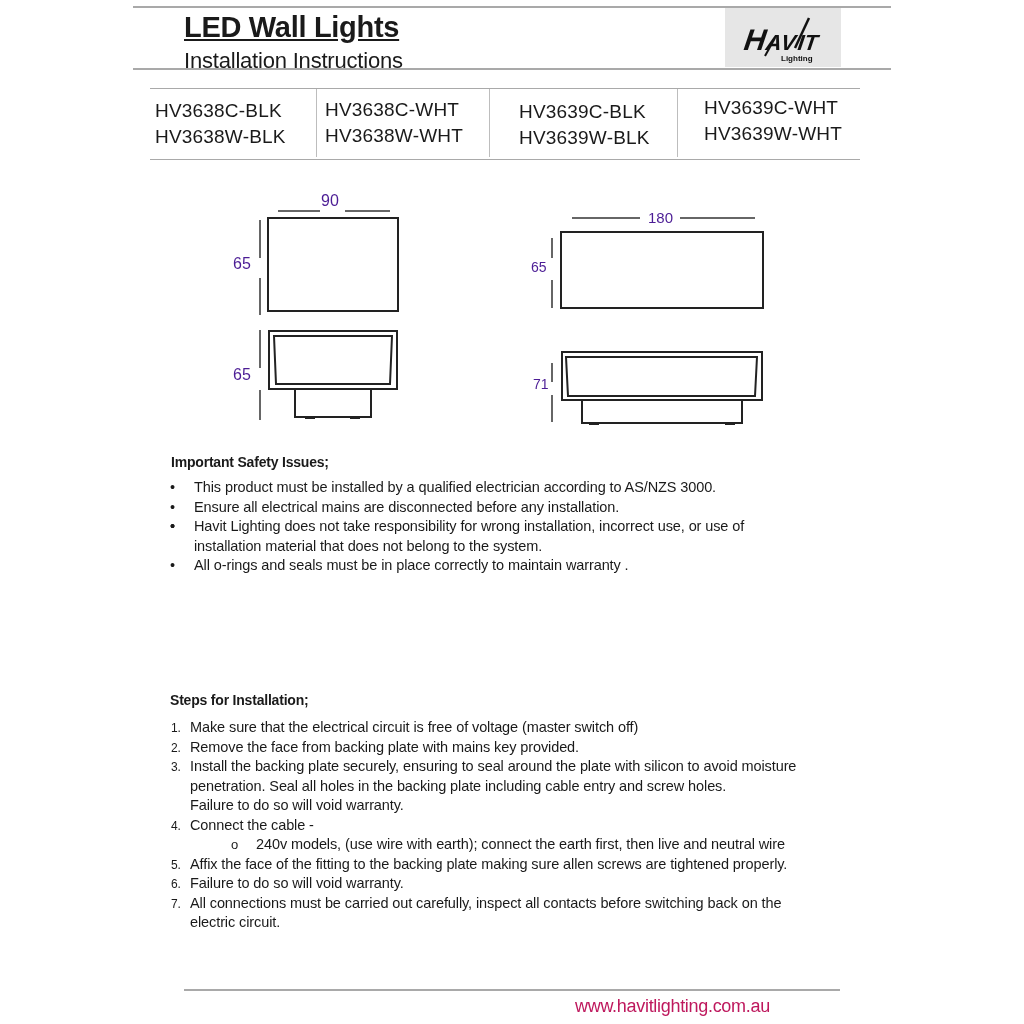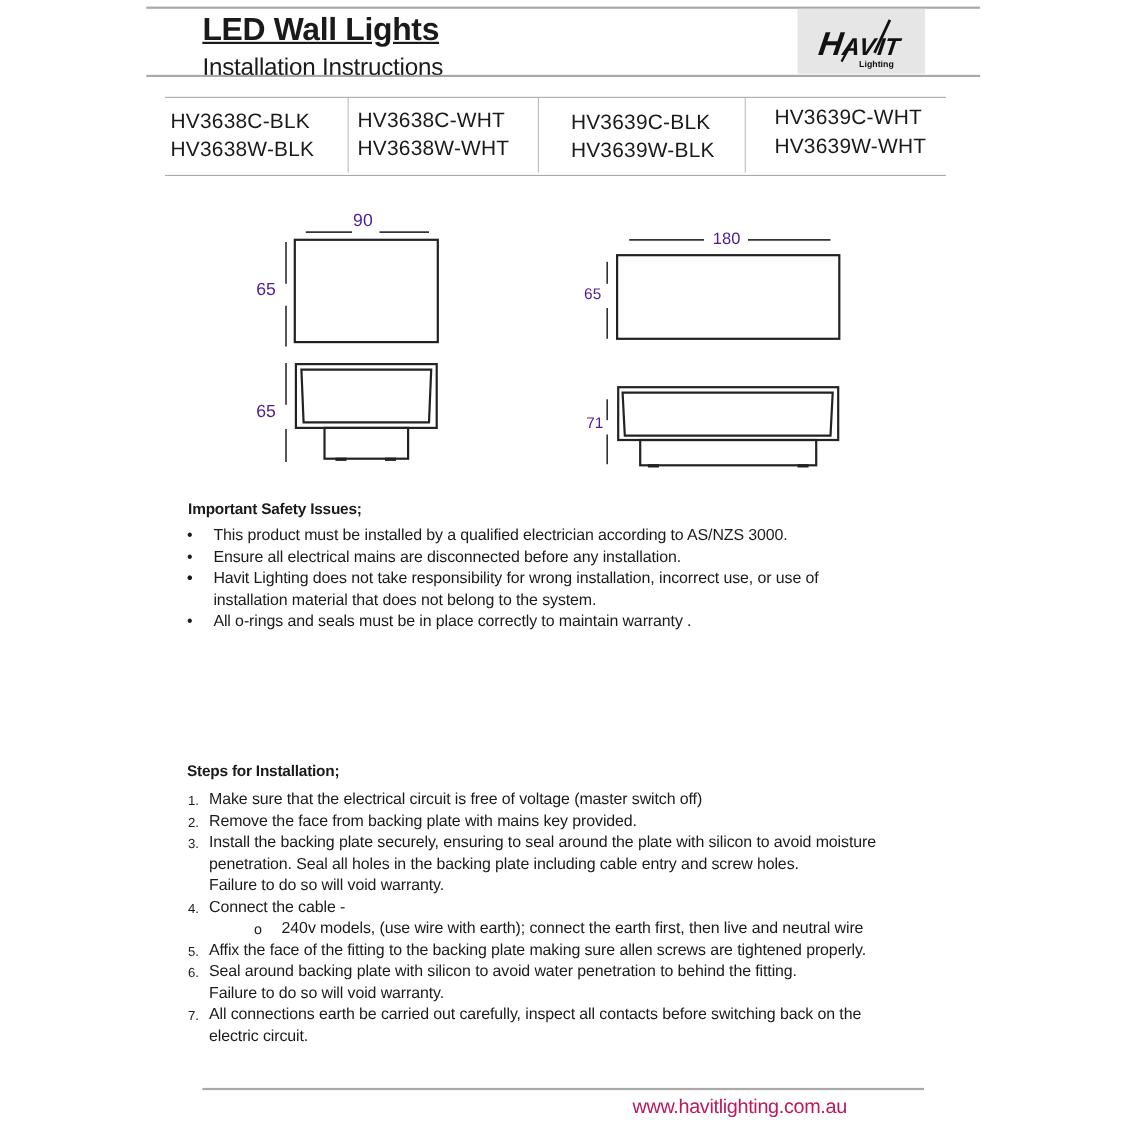--- a/index.html
+++ b/index.html
@@ -136,24 +136,23 @@
   <div class="sub-row">
     <span class="circ">o</span>
     <span>240v models, (use wire with earth); connect the earth first, then live and neutral wire</span>
   </div>
   <div class="step-row">
     <span class="num">5.</span>
     <div>Affix the face of the fitting to the backing plate making sure allen screws are tightened properly.</div>
   </div>
   <div class="step-row">
     <span class="num">6.</span>
-    <div>Seal around backing plate with silicon to avoid water penetration to behind the fitting.</div>
     <div>Failure to do so will void warranty.</div>
   </div>
   <div class="step-row">
     <span class="num">7.</span>
-    <div>All connections earth be carried out carefully, inspect all contacts before switching back on the</div>
+    <div>All connections must be carried out carefully, inspect all contacts before switching back on the</div>
     <div>electric circuit.</div>
   </div>
 </div>
 
 <div class="hr" style="left:184px; top:989px; width:656px; height:2px;"></div>
 <div class="footer-url" style="left:575px; top:996px;">www.havitlighting.com.au</div>
 
 </body></html>

